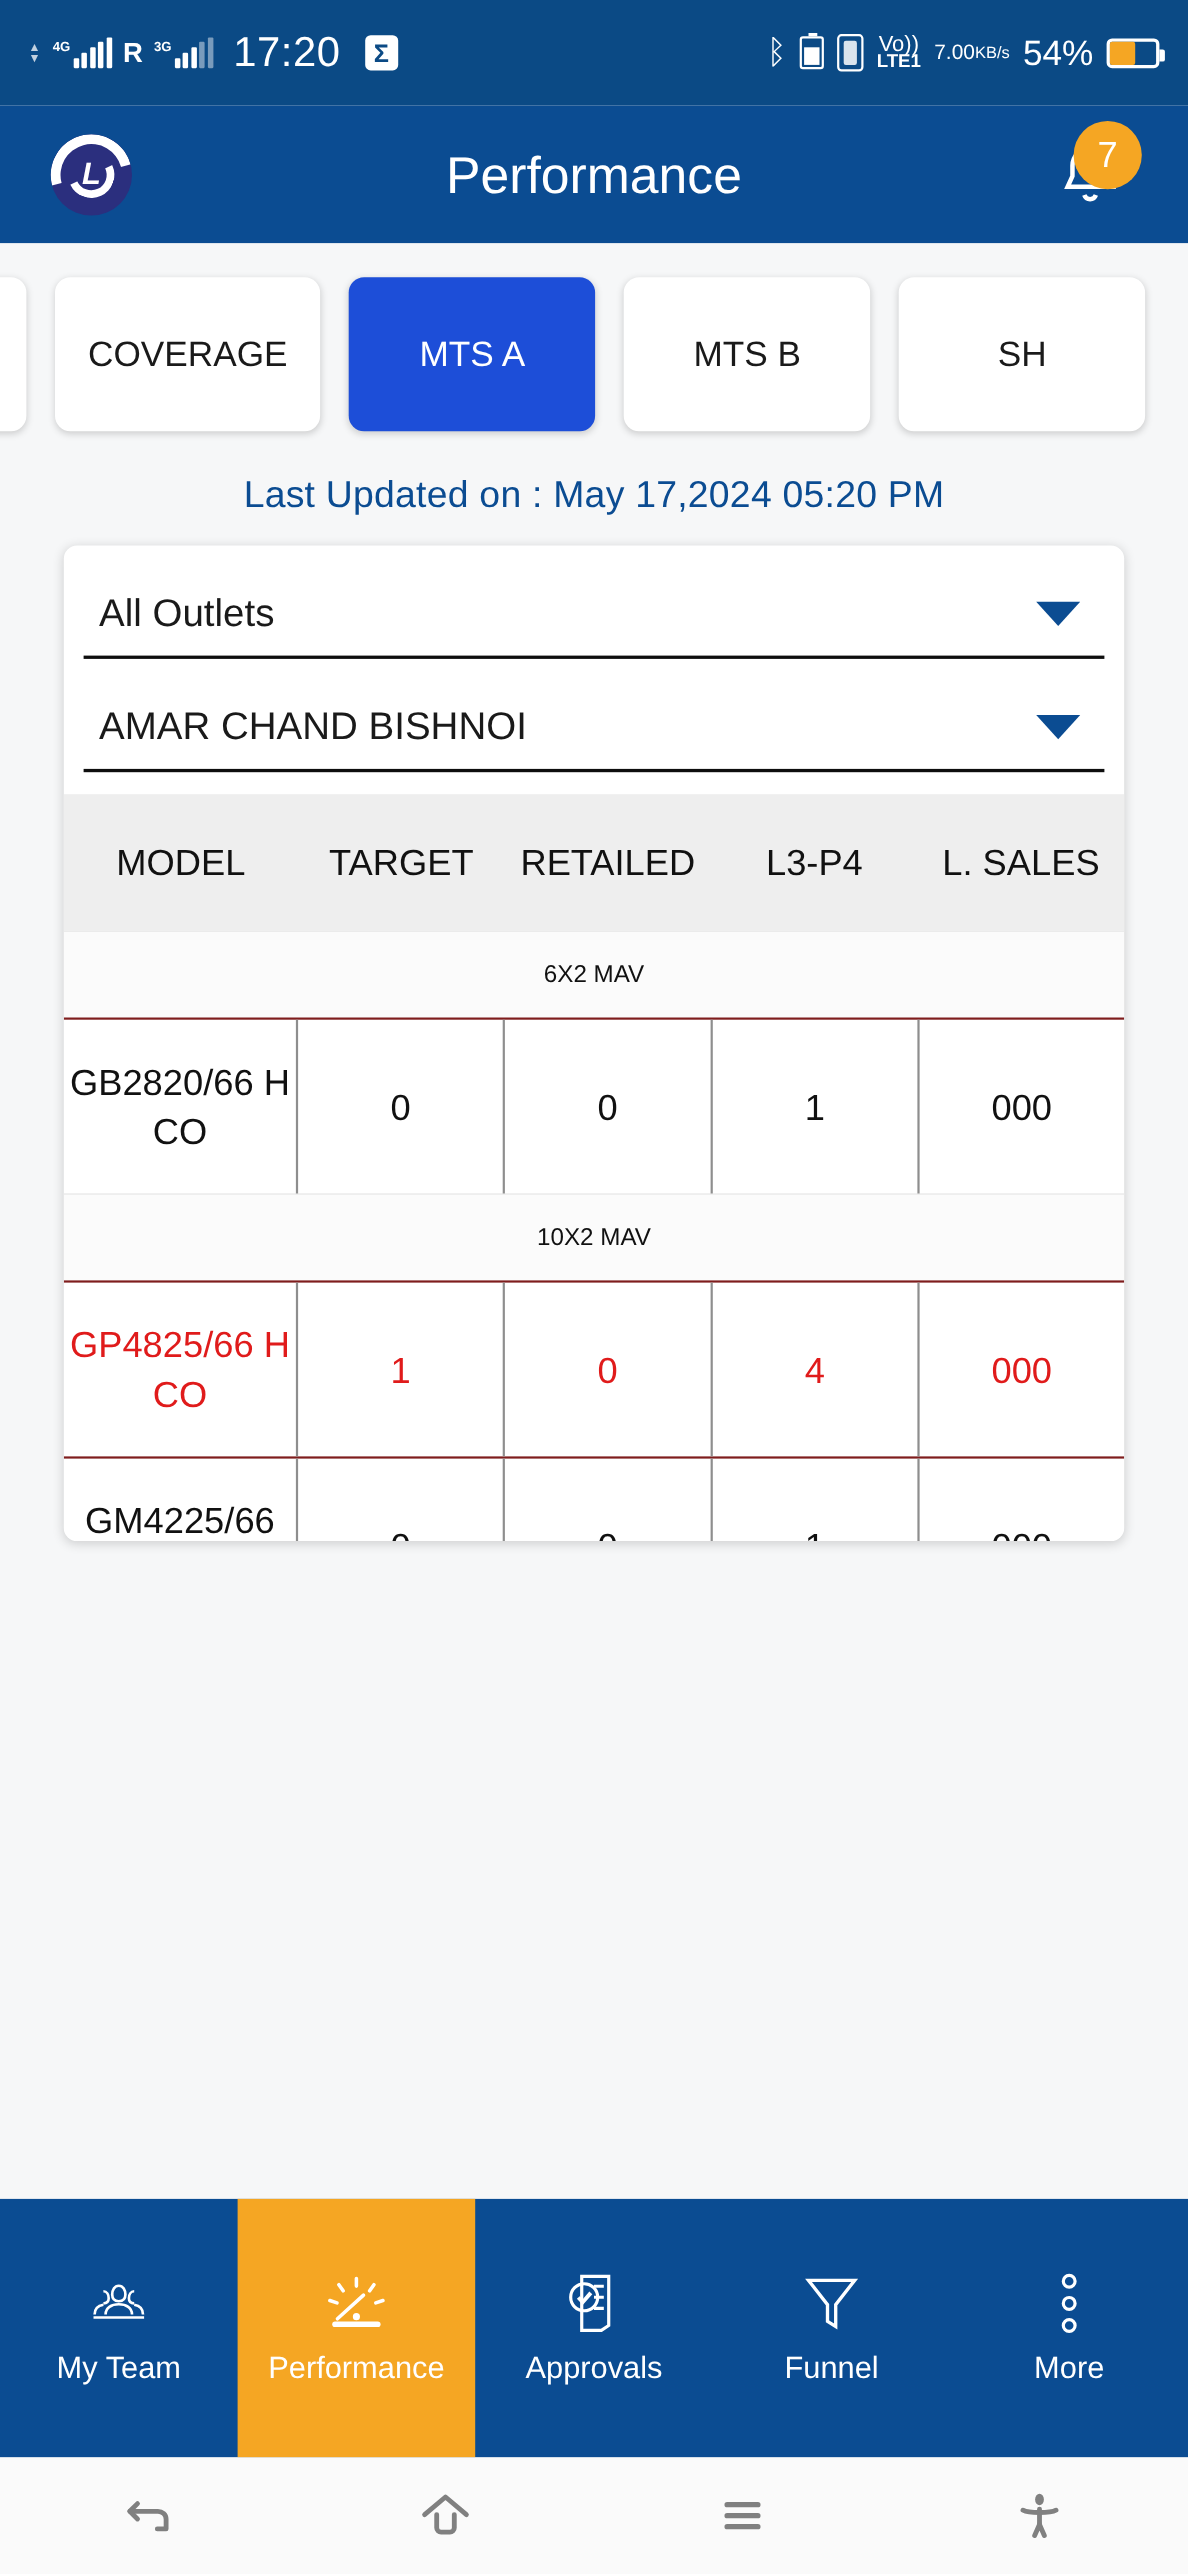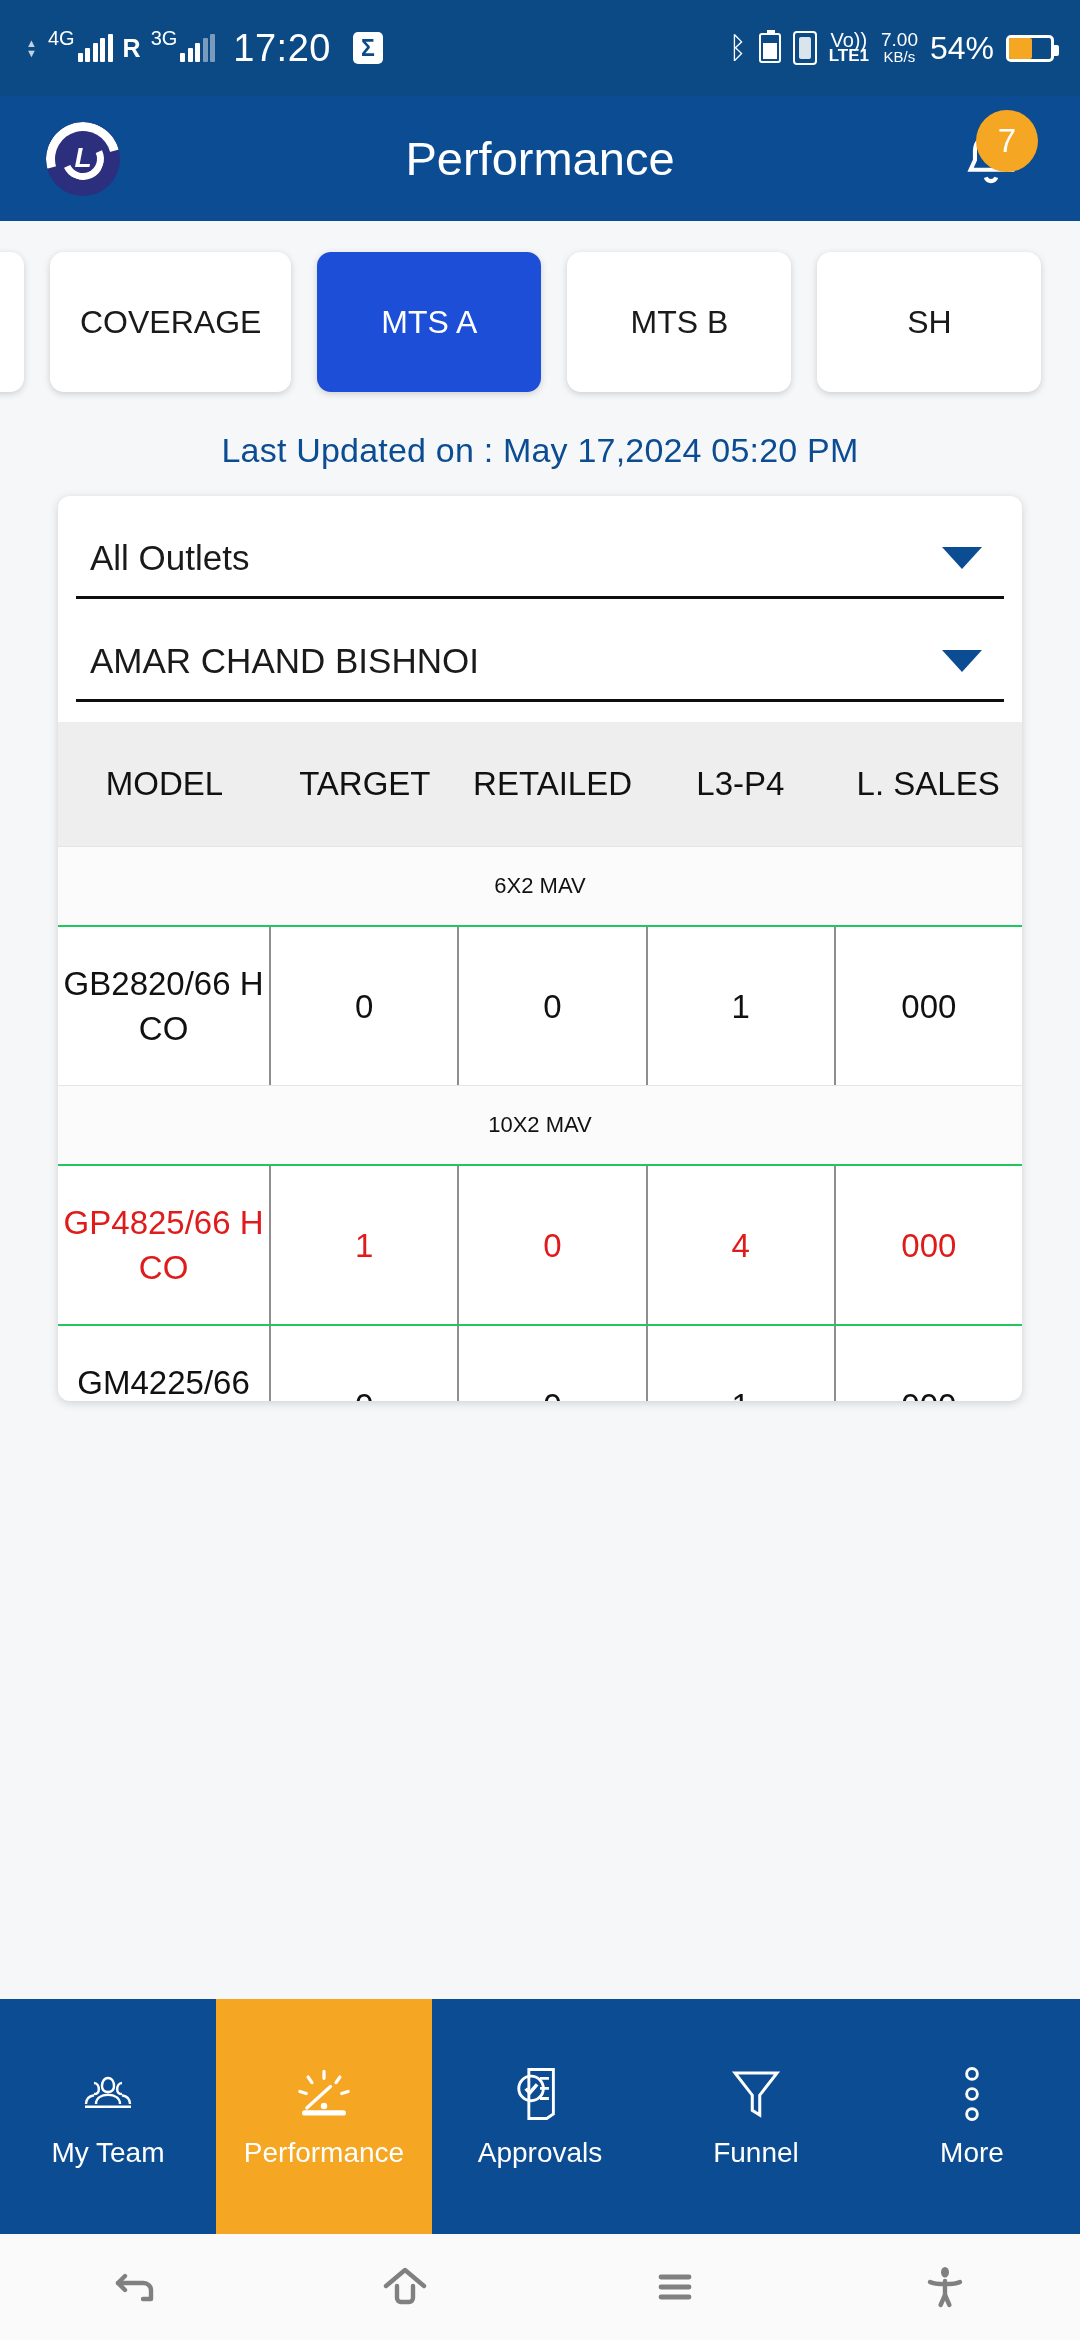--- a/index.html
+++ b/index.html
@@ -14,21 +14,21 @@
   
   .statusbar {
     height: 96px; background: #0b4a85;
     display: flex; align-items: center; justify-content: space-between;
     padding: 0 26px; color: #ffffff;
   }
   .sb-left, .sb-right { display: flex; align-items: center; }
   .sb-left { gap: 10px; }
   .sb-right { gap: 12px; }
   .net-group { display: flex; align-items: flex-end; gap: 3px; position: relative; }
-  .gen-label { font-size: 20px; font-weight: normal; line-height: 1; position: relative; top: -14px; }
+  .gen-label { font-size: 12px; font-weight: bold; line-height: 1; position: relative; top: -14px; }
   .bars { display: flex; align-items: flex-end; gap: 2.5px; height: 28px; }
   .bars i { display: block; width: 5px; background: #ffffff; border-radius: 1px; }
   .bars i:nth-child(1) { height: 9px; }
   .bars i:nth-child(2) { height: 14px; }
   .bars i:nth-child(3) { height: 19px; }
   .bars i:nth-child(4) { height: 24px; }
   .bars i:nth-child(5) { height: 28px; }
   .bars.dim i:nth-child(4), .bars.dim i:nth-child(5) { opacity: .45; }
   .updown { display:flex; flex-direction:column; justify-content:flex-end; gap:2px; margin-right:1px; opacity:.75;}
   .updown span { font-size: 11px; line-height: 8px; }
@@ -42,21 +42,21 @@
   .ic { display: flex; align-items: center; }
   .bt-glyph { font-size: 30px; line-height: 1; }
   .batt-icon { width: 22px; height: 30px; border: 2.5px solid #fff; border-radius: 3px; position: relative; }
   .batt-icon::before { content:""; position:absolute; top:-5px; left:6px; width:8px; height:3px; background:#fff; }
   .batt-icon::after { content:""; position:absolute; left:2px; right:2px; bottom:2px; height:60%; background:#fff; }
   .vib { width: 24px; height: 34px; border: 2.5px solid #fff; border-radius: 4px; position: relative; }
   .vib::after { content:""; position:absolute; inset:4px; background:#fff; border-radius:2px; opacity:.85;}
   .volte { display: flex; flex-direction: column; align-items: center; line-height: 15px; }
   .volte b { font-size: 20px; font-weight: normal; }
   .volte s { font-size: 17px; font-weight: bold; text-decoration: none; }
-  .netspeed { display: flex; flex-direction: column; align-items: center; line-height: 17px; }
+  .netspeed { display: flex; flex-direction: row; align-items: center; line-height: 17px; }
   .netspeed .v { font-size: 19px; }
   .netspeed .u { font-size: 15px; }
   .pct { font-size: 32px; }
   .battery { width: 48px; height: 27px; border: 3px solid #fff; border-radius: 5px; position: relative; display:flex; align-items:center;}
   .battery::after { content:""; position:absolute; right:-8px; top:7px; width:5px; height:11px; background:#fff; border-radius:0 2px 2px 0;}
   .battery .fill { height: 100%; background: #f5a623; border-radius: 2px; }
 
   
   .appbar {
     height: 125px; background: #0b4c92;
@@ -133,21 +133,21 @@
     padding: 22px 4px; display: flex; align-items: center; justify-content: center;
     min-height: 124px; line-height: 42px;
   }
   .thead div.model-col { flex: 1.14; }
 
   .grouprow {
     text-align: center; font-size: 22px; color: #111111;
     padding: 26px 0; background: #fbfbfb;
     border-top: 1px solid #e4e4e4;
   }
-  .trow { display: flex; border-top: 2px solid #22c55e; }
+  .trow { display: flex; border-top: 2px solid #7f1d1d; }
   .trow div {
     flex: 1; text-align: center; font-size: 33px; color: #111111;
     display: flex; align-items: center; justify-content: center;
     min-height: 158px; border-left: 2px solid #8e8e8e; line-height: 45px; padding: 4px;
   }
   .trow div:first-child { border-left: none; flex: 1.14; }
   .trow.alert div { color: #e01b1b; }
 
   
   .bottomnav {

